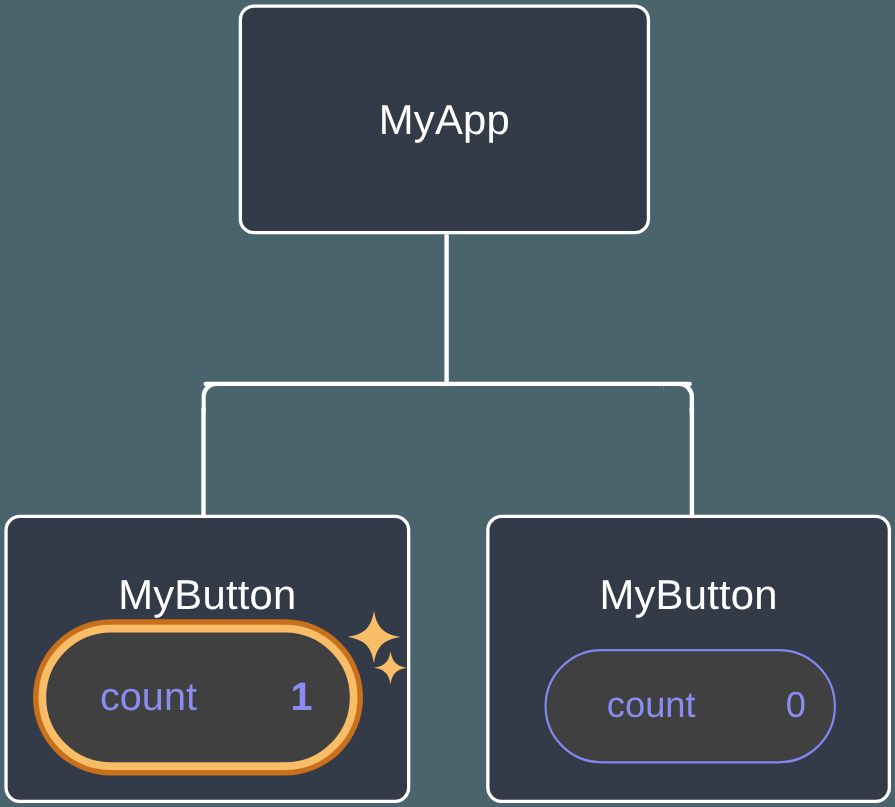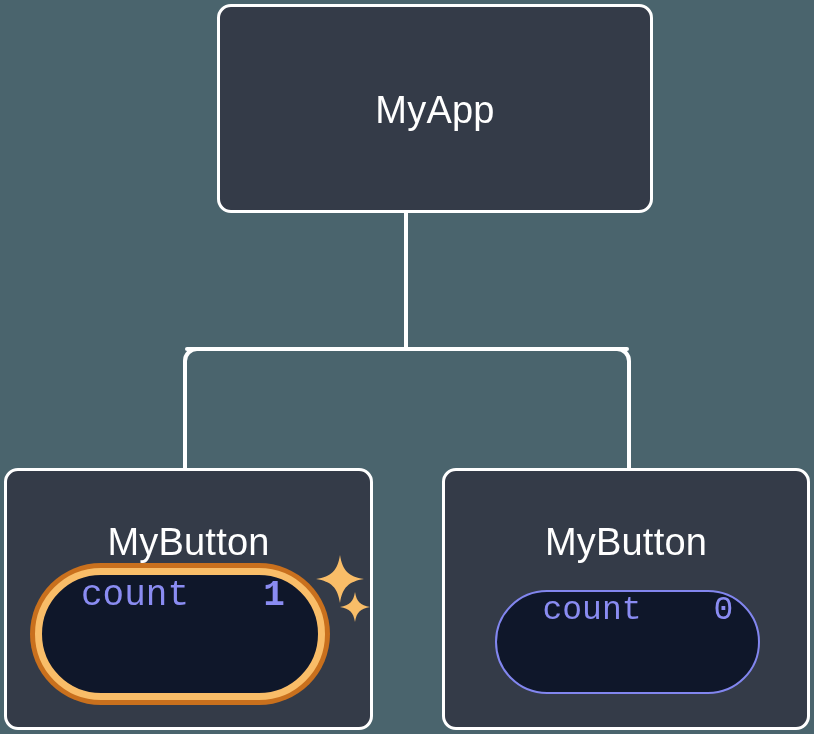--- a/index.html
+++ b/index.html
@@ -25,21 +25,21 @@
   .node {
     position: absolute;
     background: #343b48;
     border: 3px solid #ffffff;
     border-radius: 14px;
     box-sizing: border-box;
   }
   .node-root {
     left: 217px;
     top: 4px;
-    width: 436px;
+    width: 374px;
     height: 209px;
   }
   .node-child-left {
     left: 4px;
     top: 468px;
     width: 369px;
     height: 262px;
   }
   .node-child-right {
     left: 442px;
@@ -125,24 +125,23 @@
     height: 100px;
   }
 
   
   .pill-wrap {
     position: absolute;
   }
   .pill {
     position: relative;
     display: flex;
-    align-items: flex-start;
-    box-sizing: border-box;
-    background: #0f172a;
-    font-family: Liberation Mono, monospace;
+    align-items: center;
+    box-sizing: border-box;
+    background: #404040;
   }
 
   
   .pill-plain {
     width: 265px;
     height: 104px;
     border: 2px solid #8286ef;
     border-radius: 52px;
   }
   .pill-plain .pill-key,

